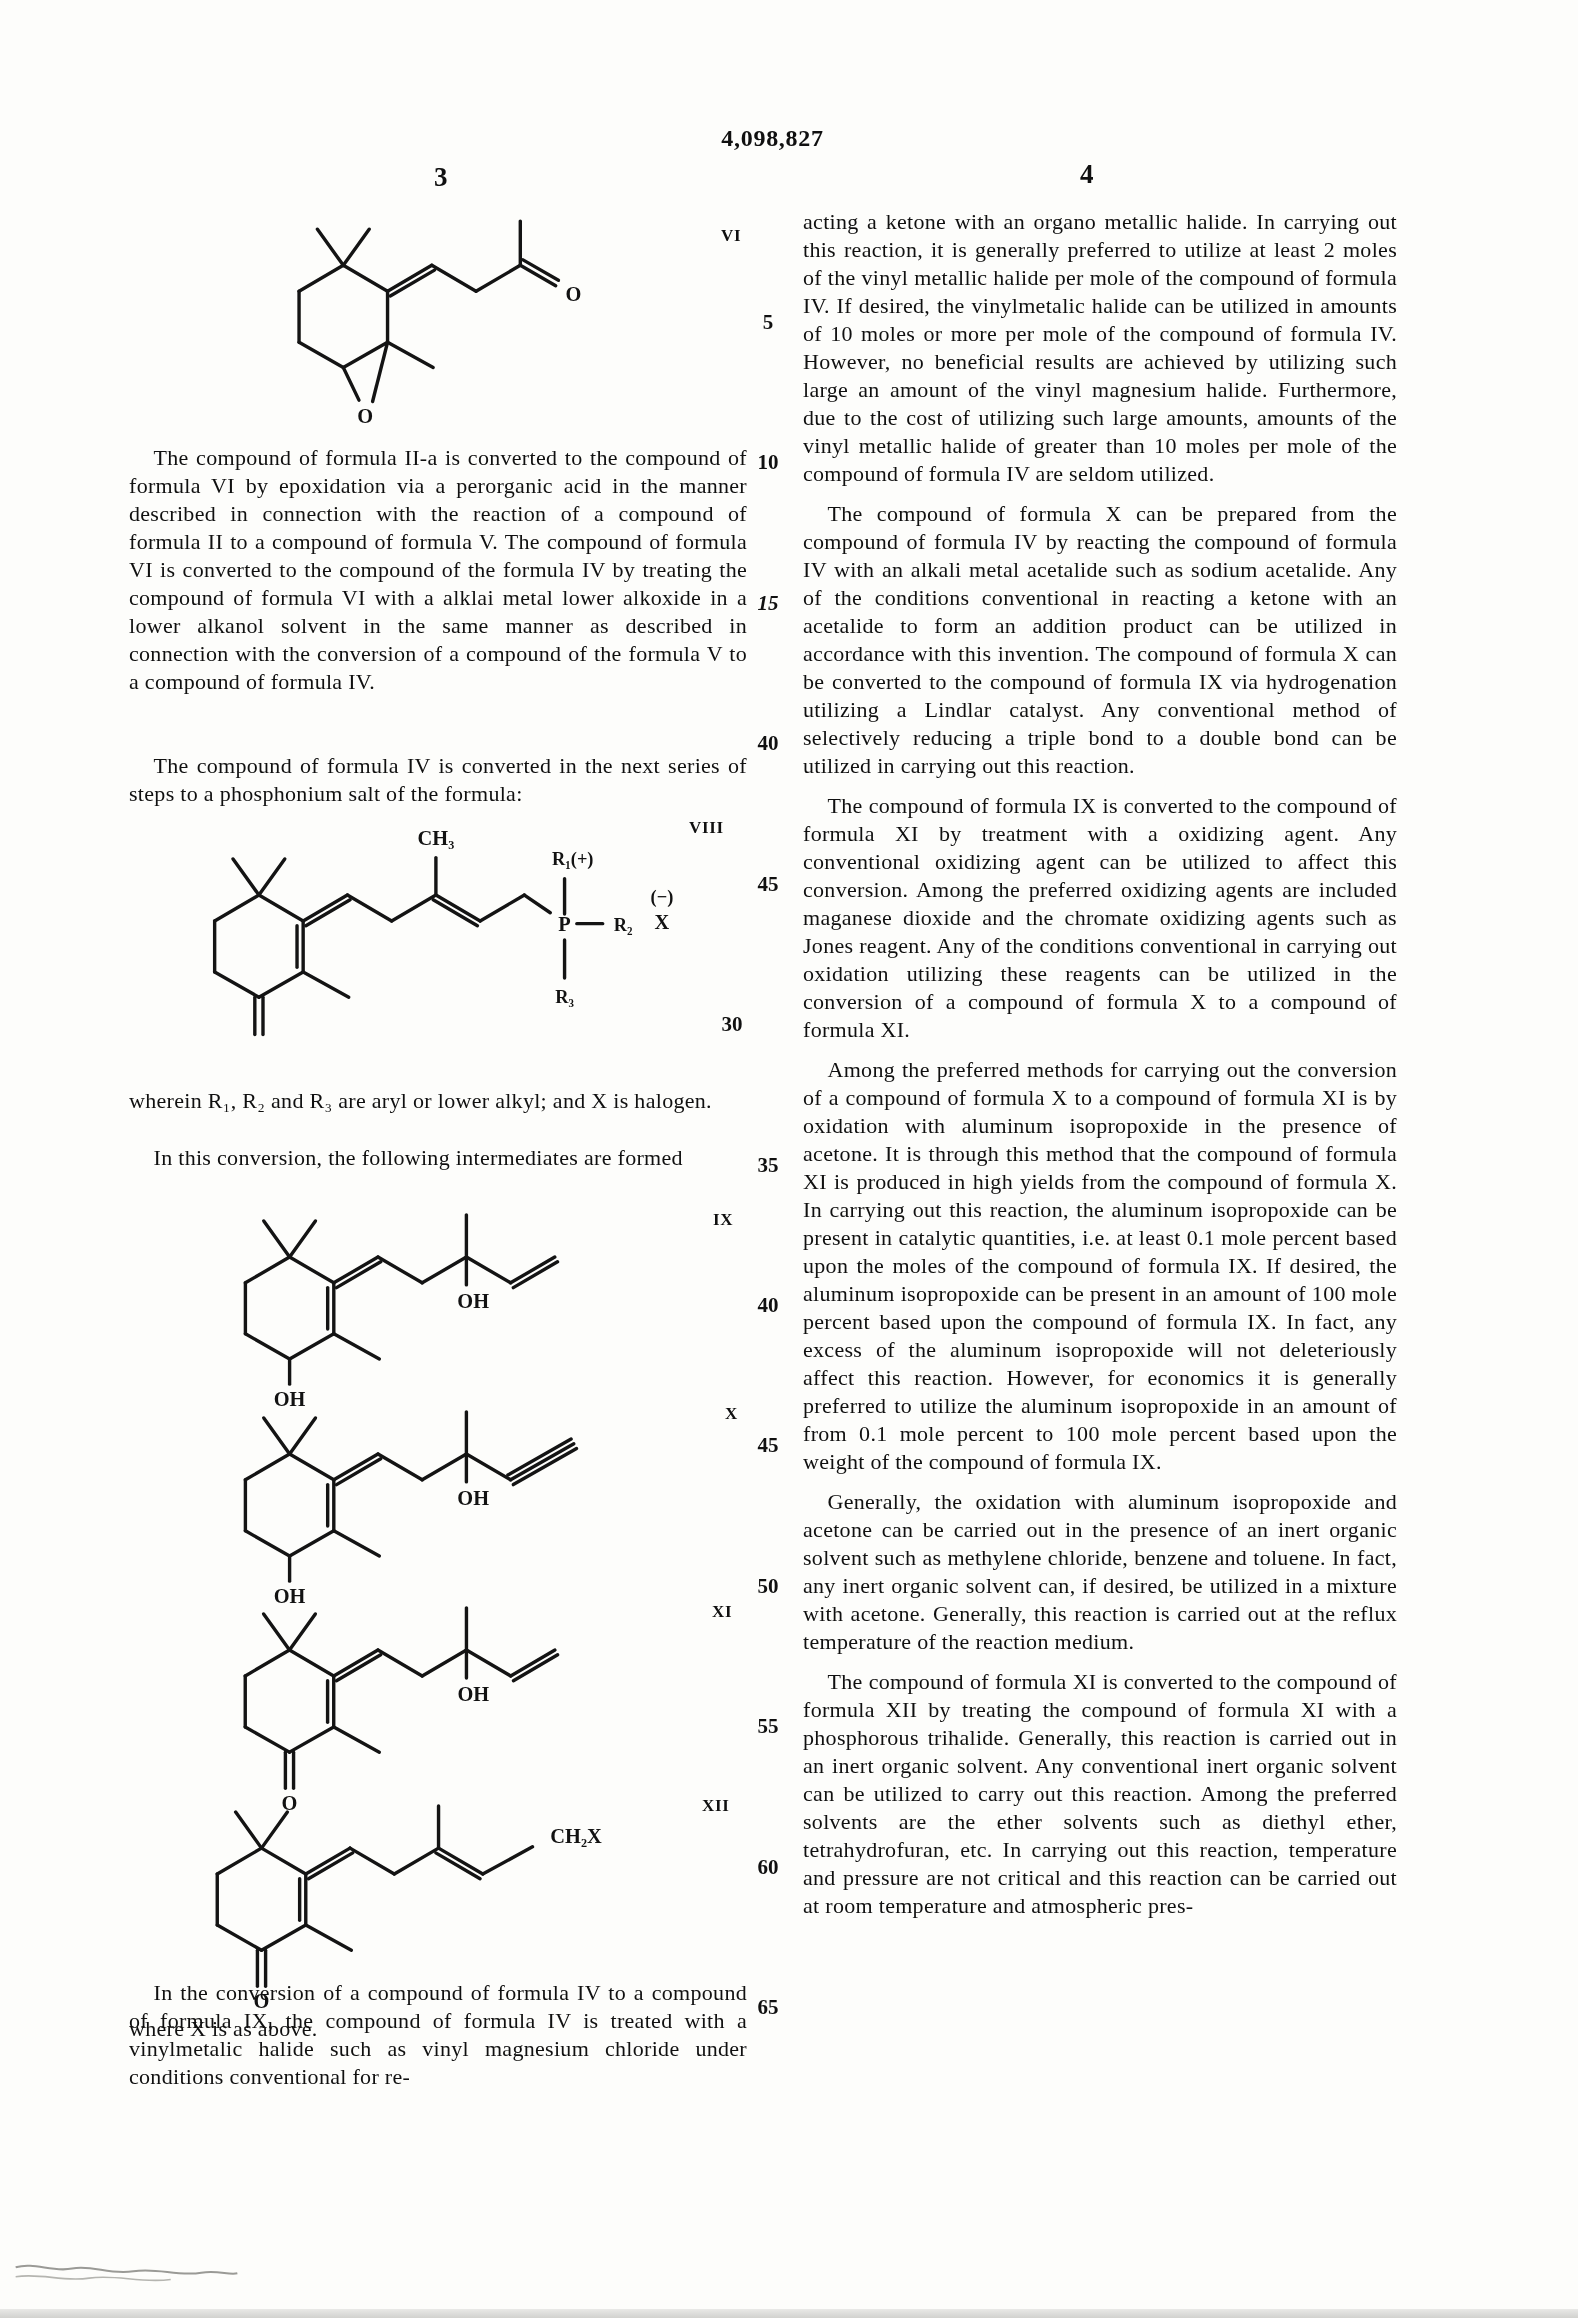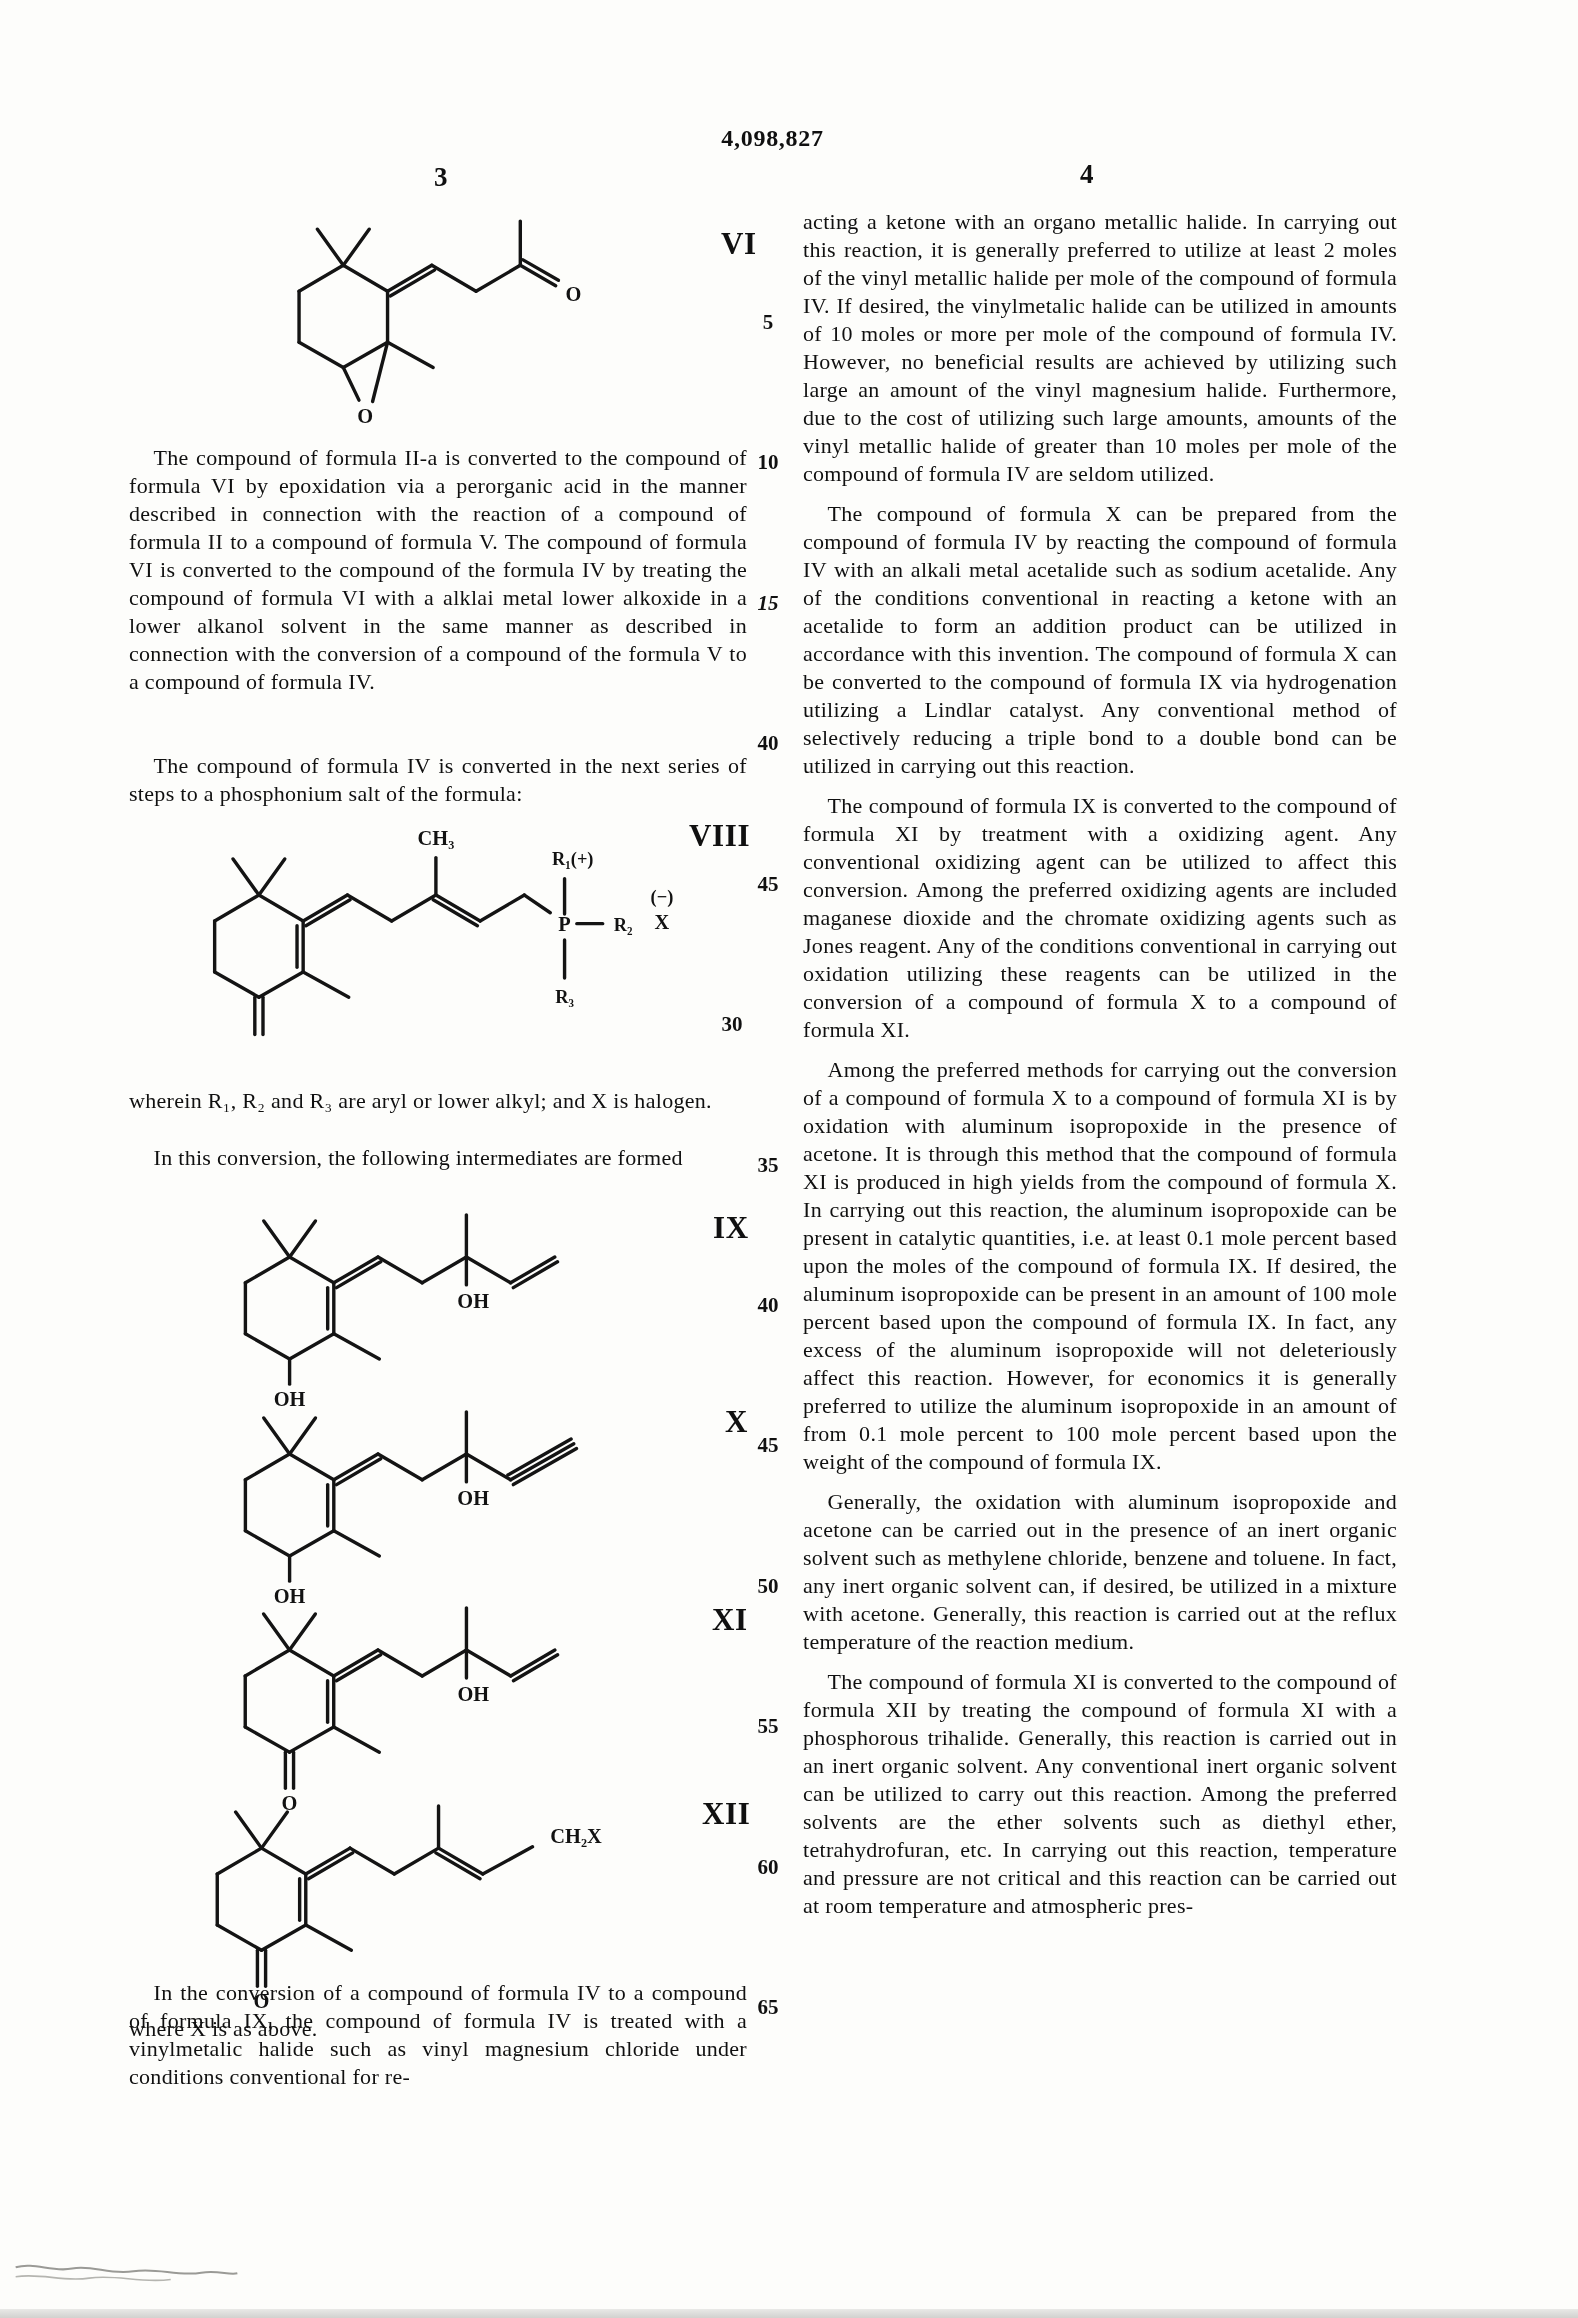--- a/index.html
+++ b/index.html
@@ -19,21 +19,21 @@
     text-align:justify;width:618px;
   }
   .body-text p{margin:12px;padding:0;text-indent:24.5px;}
   .body-text p.no-indent{text-indent:0;}
   .indent{text-indent:24.5px;}
   .no-indent{text-indent:0;}
   .line-num{
     font-size:21px;font-weight:bold;width:48px;text-align:center;
   }
   .formula-label{
-    font-size:31px;font-weight:bold;letter-spacing:0.7px;
+    font-size:17px;font-weight:bold;letter-spacing:0.7px;
   }
   svg.struct{overflow:visible;}
   svg.struct line{stroke:#141414;stroke-width:5;stroke-linecap:round;}
   svg.struct text{
     fill:#121212;font-family:"Liberation Serif","DejaVu Serif",serif;
     font-size:30px;font-weight:bold;text-anchor:middle;
   }
   svg.struct text.small{font-size:27px;}
   .artifact{position:absolute;}
   .page-edge{

